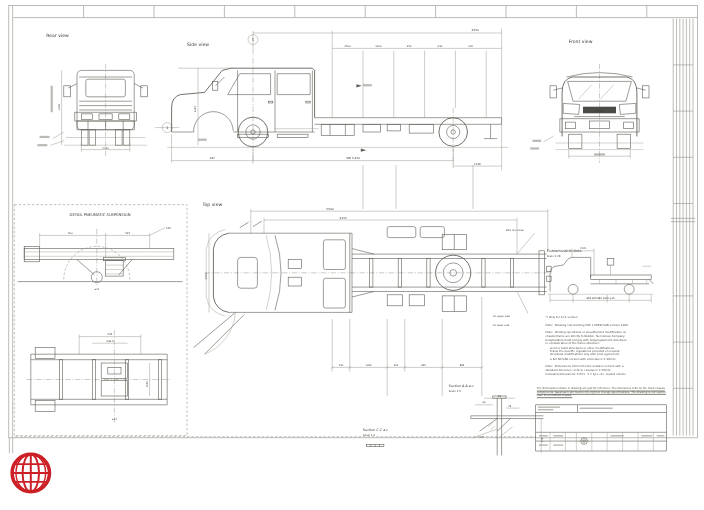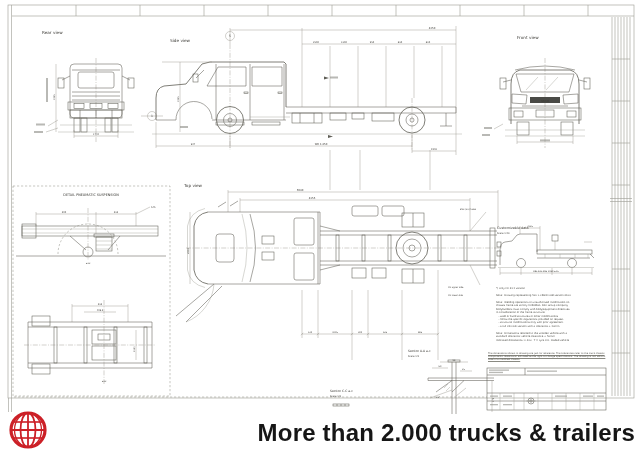--- a/index.html
+++ b/index.html
@@ -512,15 +512,14 @@
       <ellipse rx="13.5" ry="17" stroke-width="1.3"></ellipse>
       <line x1="0" y1="-17" x2="0" y2="17" stroke-width="1.8"></line>
       <line x1="-16.8" y1="0" x2="16.8" y2="0" stroke-width="1.8"></line>
       <line x1="-14.6" y1="-8" x2="14.6" y2="-8" stroke-width="1.6"></line>
       <line x1="-14.6" y1="8" x2="14.6" y2="8" stroke-width="1.6"></line>
     </g>
   </svg>
 
 </div>
 
-<div id="banner" style="color: rgb(22, 22, 22);">More than 2.000 trucks &amp; trailers</div>
 
 </div>
 
 </body></html>

